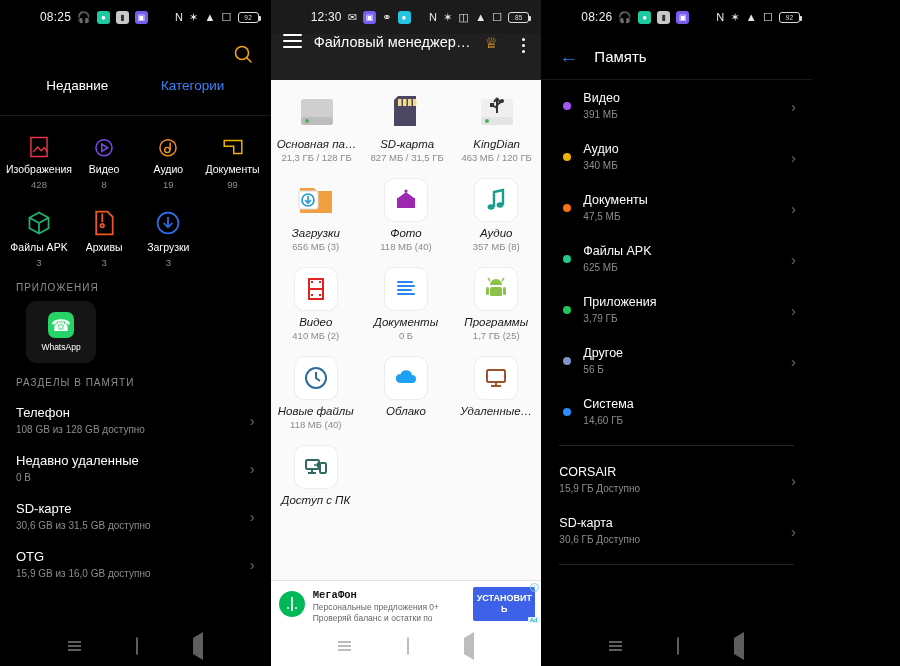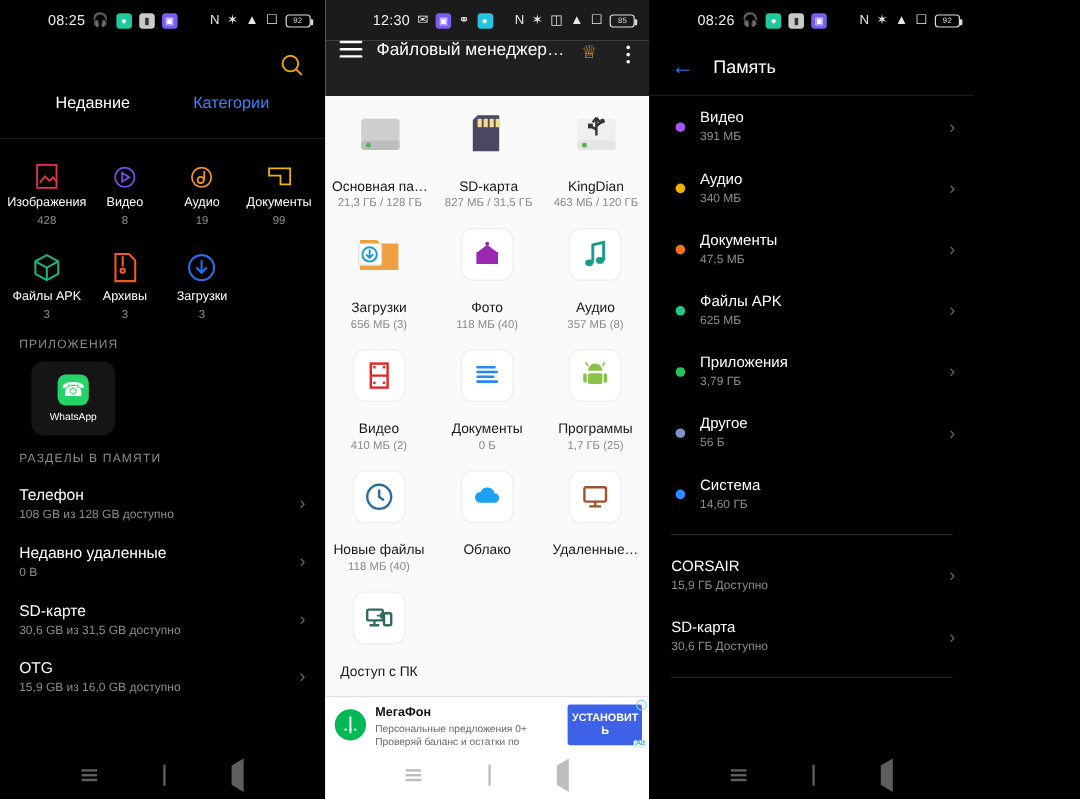--- a/index.html
+++ b/index.html
@@ -105,41 +105,42 @@
   .crown { color: #f5a623; font-size: 15px; margin-left: 2px; }
   .kebab { margin-left: auto; display:flex; flex-direction:column; gap:3px; padding: 4px; }
   .kebab i { width:3px;height:3px;border-radius:50%;background:#fff;display:block; }
   .p2-body { height: 524px; overflow: hidden; background: #fafafa; }
   .drivegrid, .filegrid {
     display: grid; grid-template-columns: repeat(3, 1fr);
   }
   .drive, .fitem { text-align: center; padding: 8px 2px 6px 2px; }
   .drive-ico, .fitem-ico { height: 46px; display:flex; align-items:center; justify-content:center; }
   .drive-label, .fitem-label {
-    font-size: 11.5px; color: #1a1a1a; margin-top: 16px;
+    font-size: 11.5px; color: #1a1a1a; margin-top: 4px;
     white-space: nowrap; overflow: hidden; text-overflow: ellipsis;
     padding: 0 4px;
+    font-style: italic;
   }
   .drive-sub, .fitem-sub { font-size: 9.5px; color: #8a8a8a; margin-top: 2px; }
   .tile-card {
     width: 42px; height: 42px; background: #fff; border-radius: 9px;
     display:flex; align-items:center; justify-content:center;
     box-shadow: 0 0 0 1px #ededed;
   }
   .ad {
     height: 46px; background: #fff; border-top: 1px solid #e2e2e2;
     display: flex; align-items: center; padding: 0 6px 0 8px; gap: 8px;
     position: relative;
   }
   .ad-logo {
     width: 26px; height: 26px; border-radius: 50%; background: #00b956;
     display:flex;align-items:center;justify-content:center; flex: 0 0 auto;
   }
   .ad-txt { flex: 1; min-width: 0; }
-  .ad-title { font-size: 10.5px; font-weight: bold; color: #111; }
+  .ad-title { font-size: 10.5px; font-weight: bold; color: #111; font-family: Liberation Mono, monospace; }
   .ad-line { font-size: 8.5px; color: #666; line-height: 11px; white-space: nowrap; overflow:hidden; }
   .ad-btn {
     background: #3d62e8; color: #fff; font-size: 9px; font-weight: bold;
     border: none; border-radius: 2px; width: 62px; height: 34px;
     line-height: 11px; padding: 0 2px; cursor: pointer; word-break: break-all;
   }
   .ad-i {
     position: absolute; right: 2px; top: 2px; width: 9px; height: 9px;
     border: 1px solid #7fd4e8; border-radius: 50%; color: #7fd4e8;
     font-size: 7px; line-height: 7px; text-align: center;

